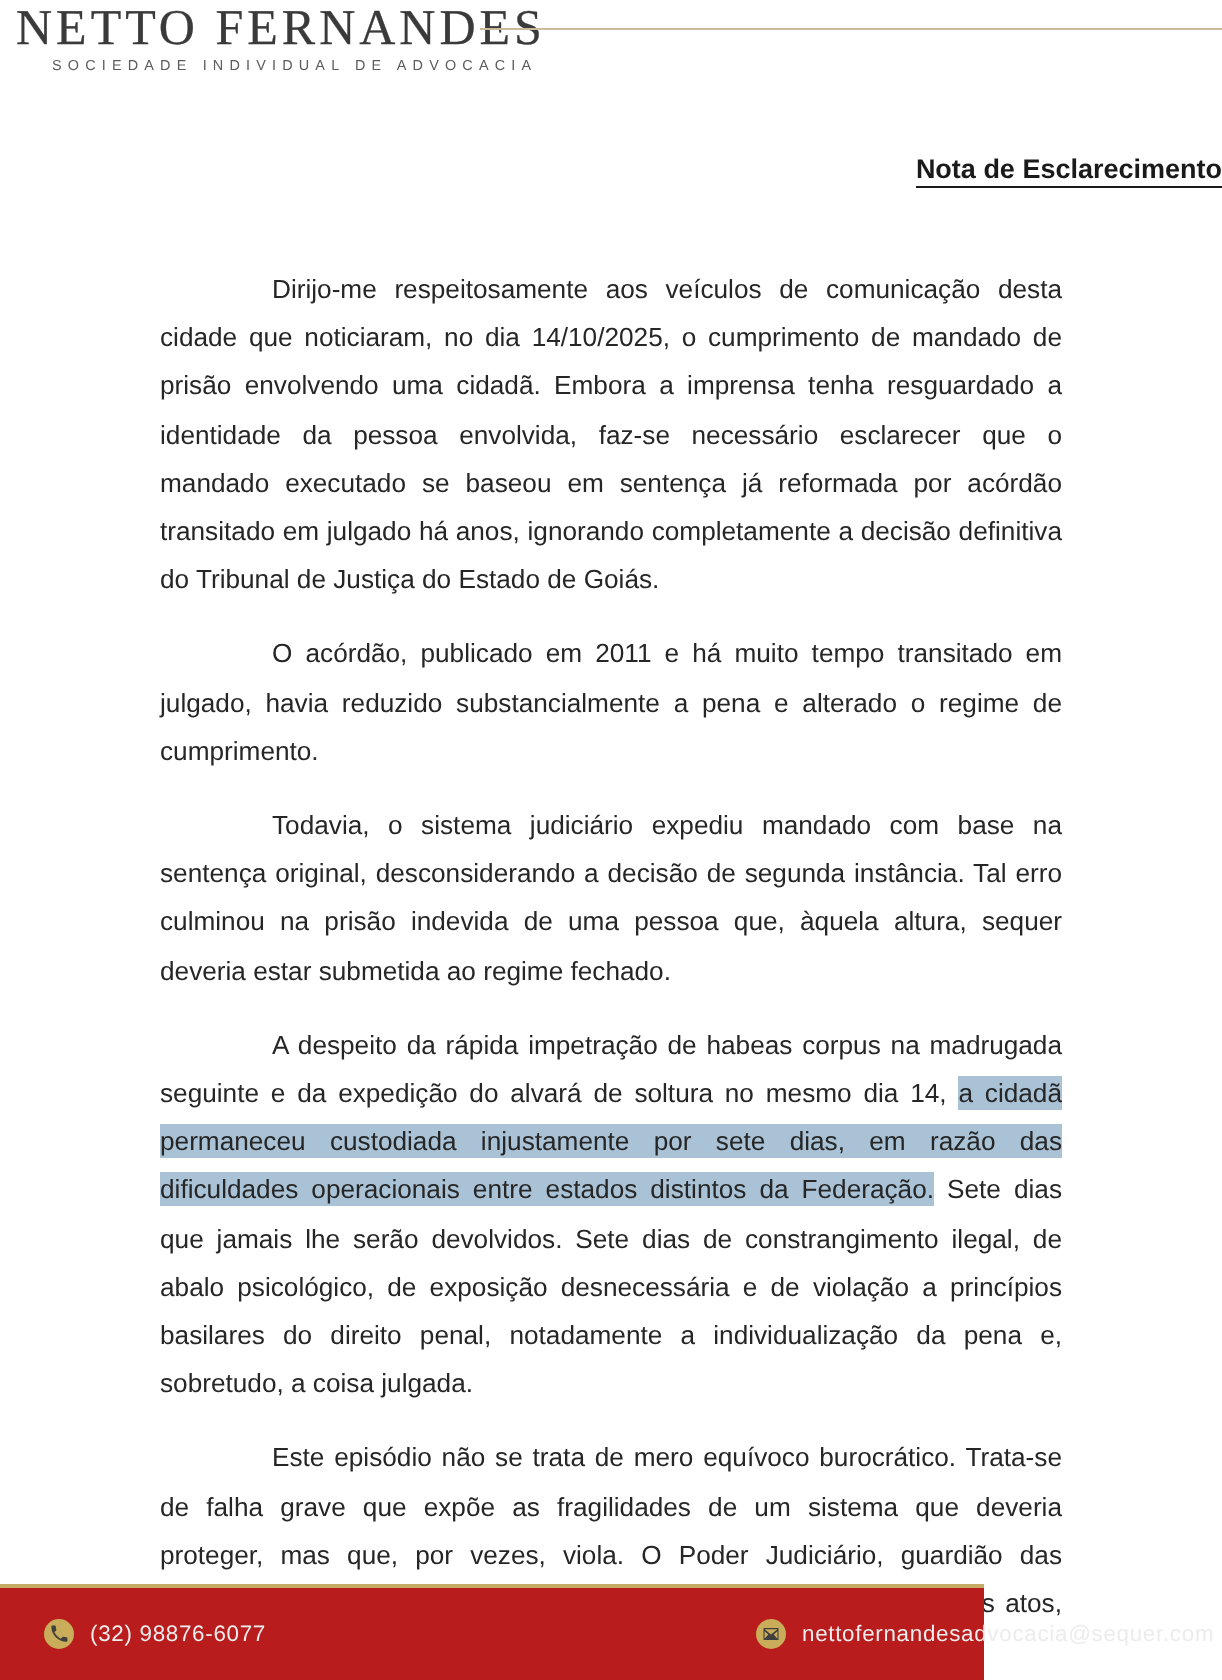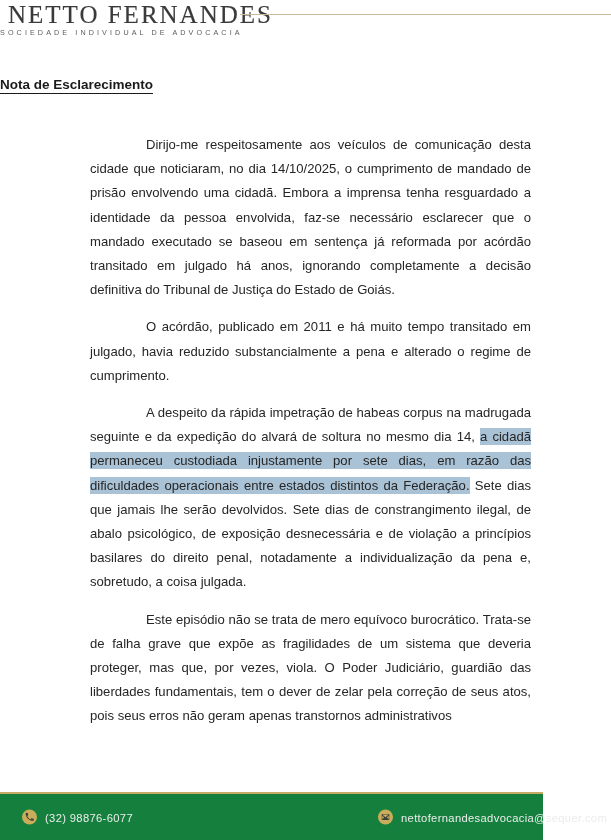--- a/index.html
+++ b/index.html
@@ -32,21 +32,21 @@
     font-size: 25px;
     line-height: 25px;
     letter-spacing: 2.0px;
     color: #3a3a3a;
     font-weight: 400;
     white-space: nowrap;
     -webkit-text-stroke: 0.15px #3a3a3a;
   }
   .brand-tagline {
     position: absolute;
-    left: 0;
+    left: 26px;
     top: 28px;
     font-family: "Liberation Sans", sans-serif;
     font-size: 7.2px;
     line-height: 9px;
     letter-spacing: 3.1px;
     color: #5c5c5c;
     white-space: nowrap;
   }
   .header-rule {
     position: absolute;
@@ -56,21 +56,21 @@
     height: 1px;
     background: #c9bb9c;
   }
 
   
   .doc-title {
     position: absolute;
     left: 0;
     top: 77px;
     width: 611px;
-    text-align: left;
+    text-align: right;
     font-family: "Liberation Sans", sans-serif;
     font-size: 13.5px;
     font-weight: bold;
     color: #1a1a1a;
   }
   .doc-title span {
     border-bottom: 1.4px solid #1a1a1a;
     padding-bottom: 1px;
   }
 
@@ -80,39 +80,39 @@
     top: 133px;
     width: 452px;
     font-family: "Liberation Sans", sans-serif;
     font-size: 13.1px;
     line-height: 24.2px;
     color: #262626;
     text-align: justify;
     text-justify: inter-word;
   }
   .body-text p {
-    margin: 0 0 13px 11px;
+    margin: 0 0 13px 1px;
     text-indent: 56px;
   }
   .body-text p:last-child {
     margin-bottom: 0;
   }
   .hl {
     background: #a9c2d6;
     box-shadow: 0 1px 0 #a9c2d6, 0 -1px 0 #a9c2d6;
   }
 
   
   .footer {
     position: absolute;
     left: 0;
     bottom: 0;
-    width: 543px;
+    width: 492px;
     height: 48px;
-    background: #15803d;
+    background: #b91c1c;
     border-top: 2px solid #c5ab63;
     box-sizing: border-box;
     text-align: center;
   }
   .footer-inner {
     position: relative;
     width: 100%;
     height: 100%;
   }
   .contact {
@@ -155,20 +155,21 @@
     <div class="header-rule"></div>
   </div>
 
   <div class="doc-title">
     <span>Nota de Esclarecimento</span>
   </div>
 
   <div class="body-text">
     <p>Dirijo-me respeitosamente aos veículos de comunicação desta cidade que noticiaram, no dia 14/10/2025, o cumprimento de mandado de prisão envolvendo uma cidadã. Embora a imprensa tenha resguardado a identidade da pessoa envolvida, faz-se necessário esclarecer que o mandado executado se baseou em sentença já reformada por acórdão transitado em julgado há anos, ignorando completamente a decisão definitiva do Tribunal de Justiça do Estado de Goiás.</p>
     <p>O acórdão, publicado em 2011 e há muito tempo transitado em julgado, havia reduzido substancialmente a pena e alterado o regime de cumprimento.</p>
+    <p>Todavia, o sistema judiciário expediu mandado com base na sentença original, desconsiderando a decisão de segunda instância. Tal erro culminou na prisão indevida de uma pessoa que, àquela altura, sequer deveria estar submetida ao regime fechado.</p>
     <p><span>A despeito da rápida impetração de habeas corpus na madrugada seguinte e da expedição do alvará de soltura no mesmo dia 14, </span><span class="hl">a cidadã permaneceu custodiada injustamente por sete dias, em razão das dificuldades operacionais entre estados distintos da Federação.</span><span> Sete dias que jamais lhe serão devolvidos. Sete dias de constrangimento ilegal, de abalo psicológico, de exposição desnecessária e de violação a princípios basilares do direito penal, notadamente a individualização da pena e, sobretudo, a coisa julgada.</span></p>
     <p>Este episódio não se trata de mero equívoco burocrático. Trata-se de falha grave que expõe as fragilidades de um sistema que deveria proteger, mas que, por vezes, viola. O Poder Judiciário, guardião das liberdades fundamentais, tem o dever de zelar pela correção de seus atos, pois seus erros não geram apenas transtornos administrativos</p>
   </div>
 
   <div class="footer">
     <div class="footer-inner">
 
       <div class="contact contact-phone">
         <span class="ficon">
           <svg width="9" height="9" viewBox="0 0 24 24">

